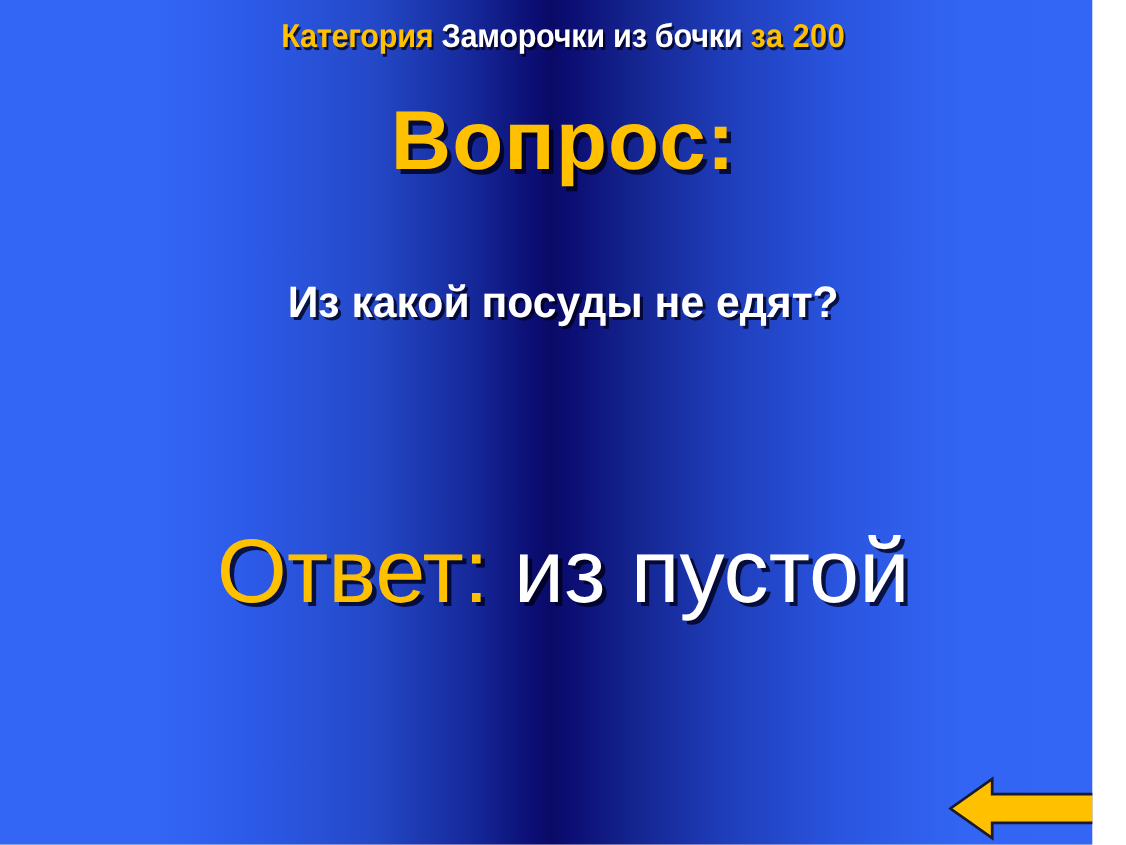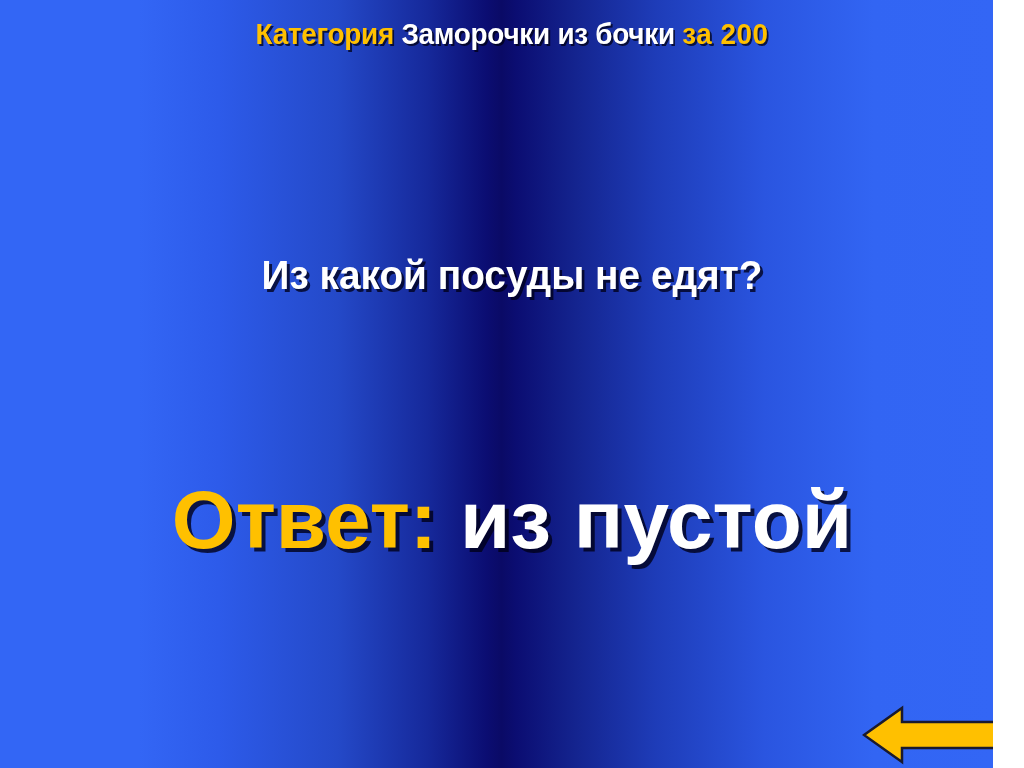--- a/index.html
+++ b/index.html
@@ -107,21 +107,21 @@
   
   .a-line {
     position: absolute;
     top: 470px;
     left: 0;
     width: 1024px;
     text-align: center;
     white-space: nowrap;
     font-size: 82px;
     line-height: 100px;
-    font-weight: bold;
+    font-weight: normal;
     letter-spacing: 0px;
   }
   .a-label {
     color: #ffc000;
     text-shadow: 4px 4px 0 rgba(0, 0, 25, 0.8);
   }
   .a-value {
     color: #ffffff;
     text-shadow: 4px 4px 0 rgba(0, 0, 25, 0.8);
   }
@@ -143,20 +143,21 @@
 </style>
 </head>
 <body>
 
 <div id="slide">
 
   <div class="header-line">
     <span class="hdr-gold">Категория</span><span class="hdr-white">&nbsp;</span><span class="hdr-white">Заморочки из бочки</span><span class="hdr-white">&nbsp;</span><span class="hdr-points">за 200</span>
   </div>
 
+  <div class="q-title">Вопрос:</div>
 
   <div class="q-text">Из какой посуды не едят?</div>
 
   <div class="a-line">
     <span class="a-label">Ответ:</span><span class="a-value">&nbsp;</span><span class="a-value">из пустой</span>
   </div>
 
   <div class="back-arrow">
     <svg viewBox="0 0 142 62" xmlns="http://www.w3.org/2000/svg">
       <polygon points="2,31 40,4 40,18 140,18 140,44 40,44 40,58" fill="#ffc000" stroke="#1a1a2e" stroke-width="2.5" stroke-linejoin="miter"></polygon>

